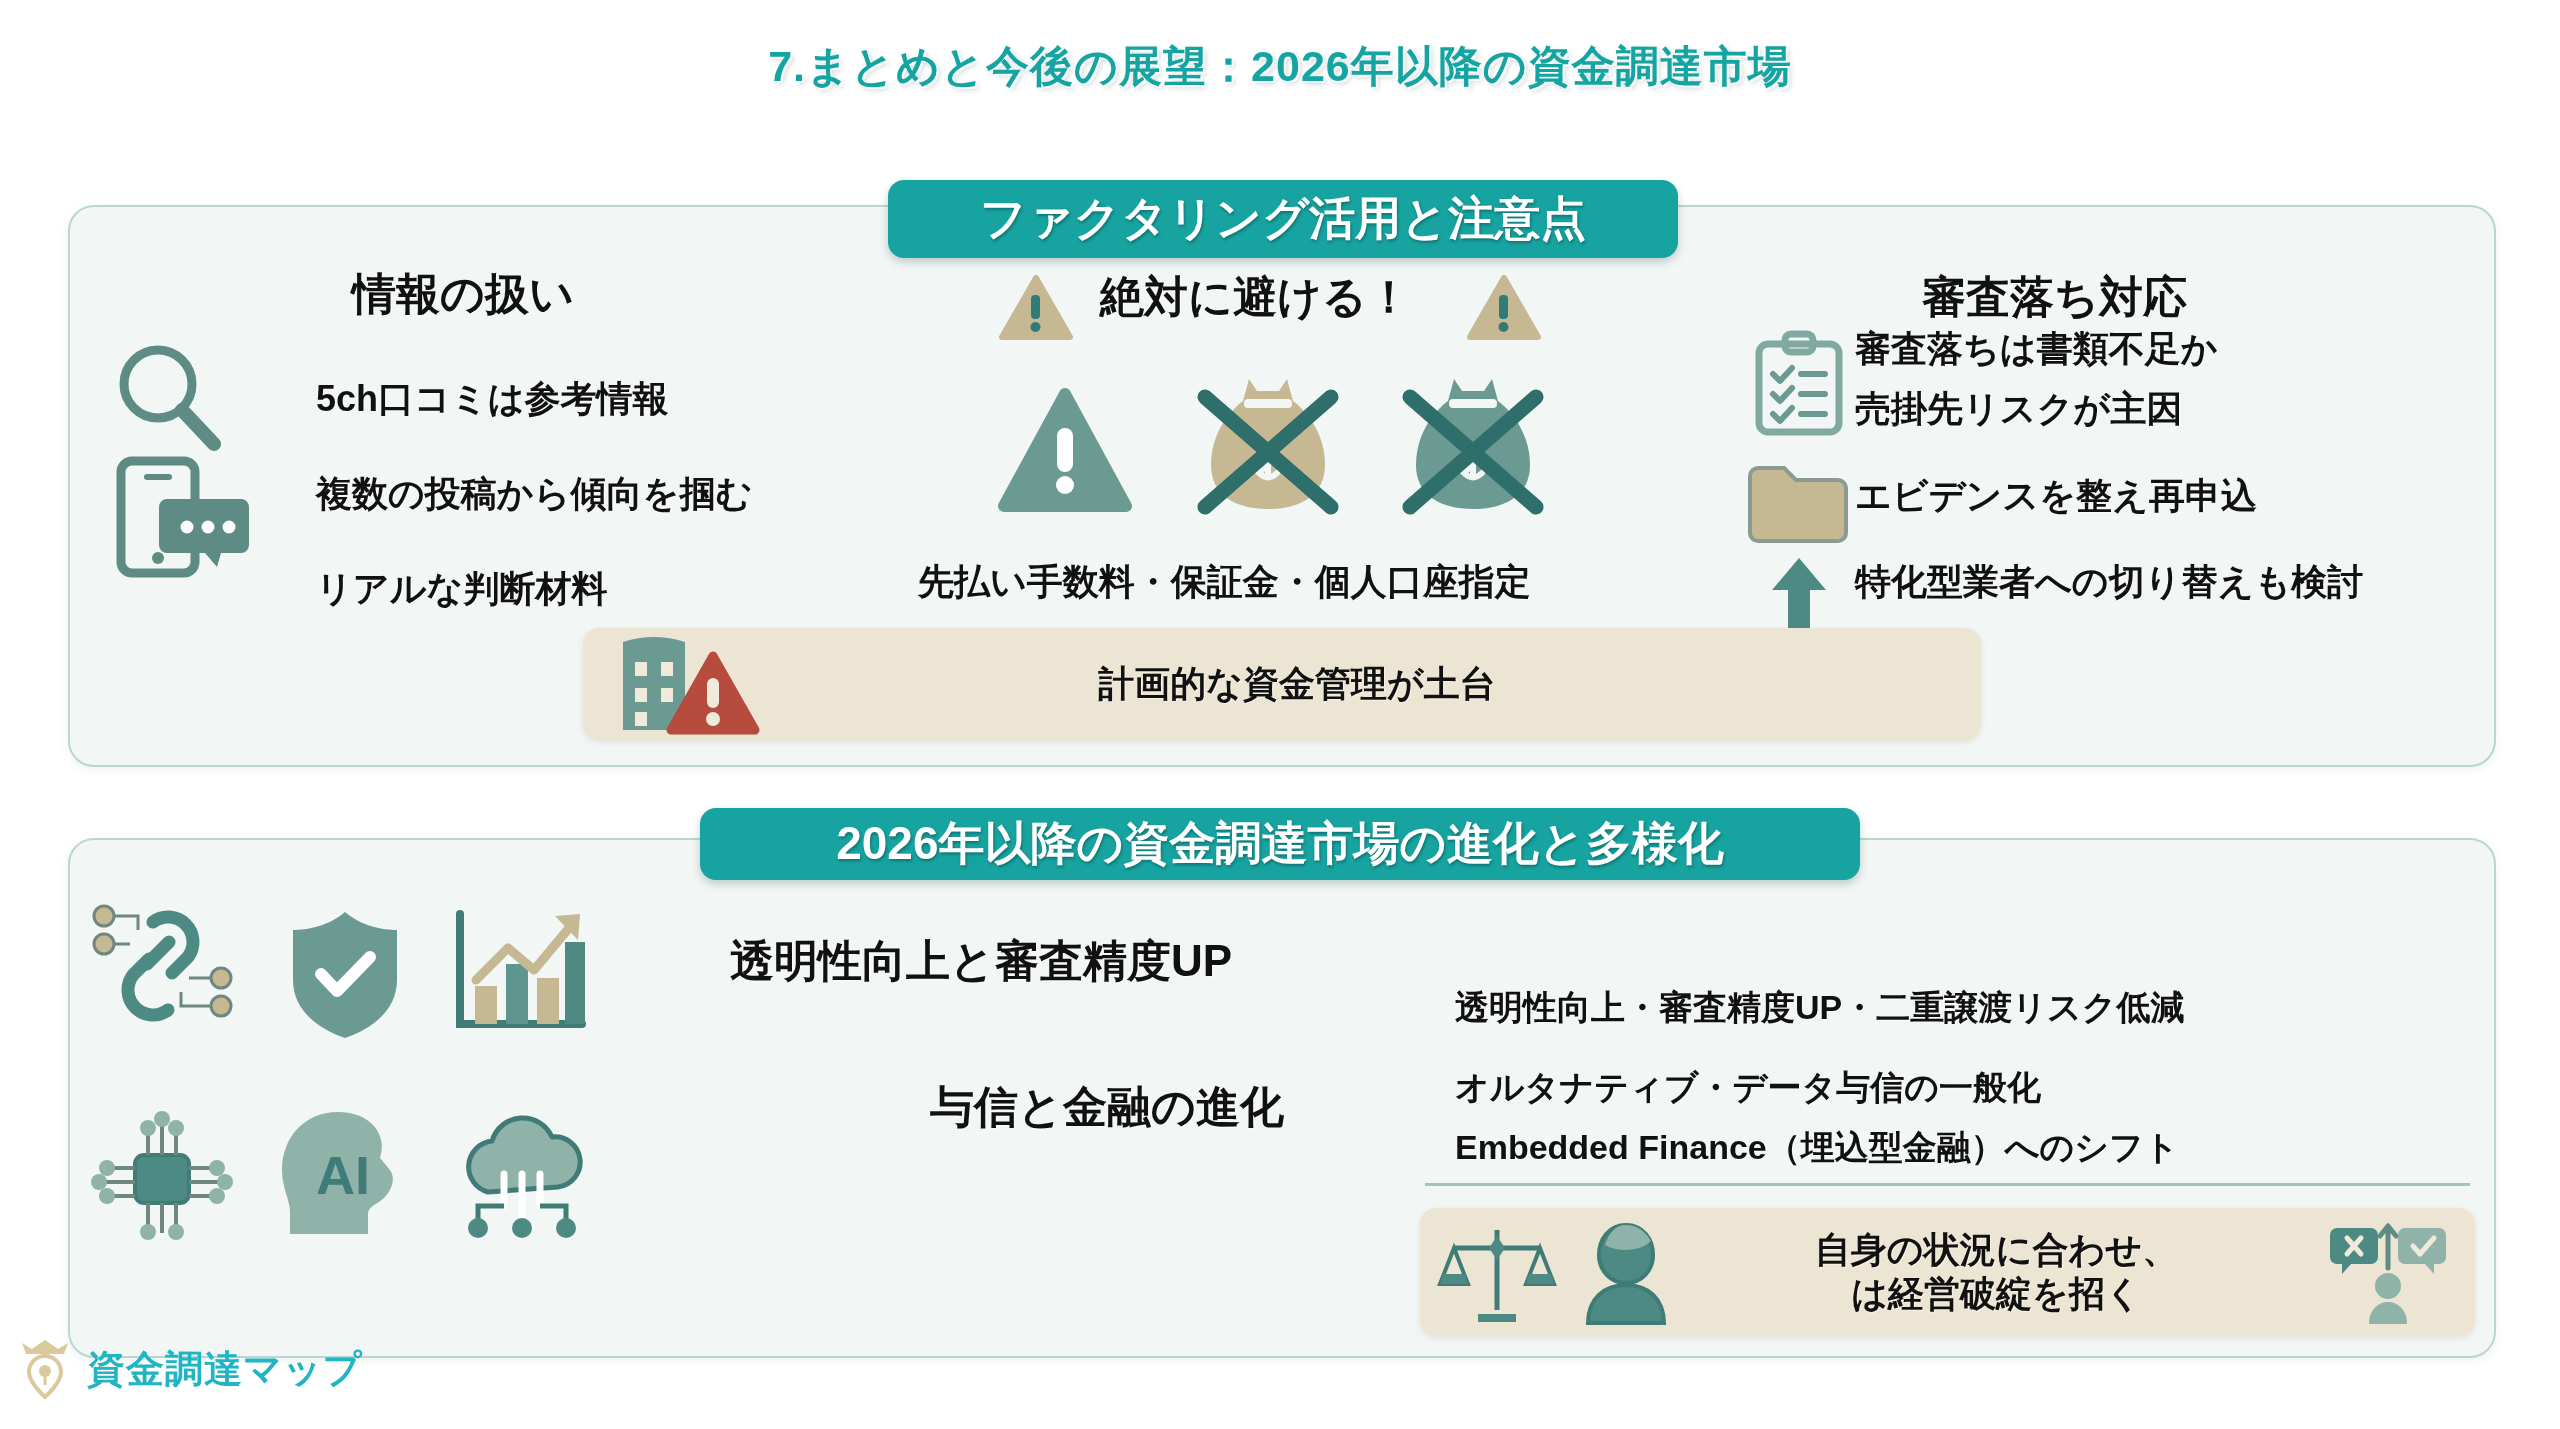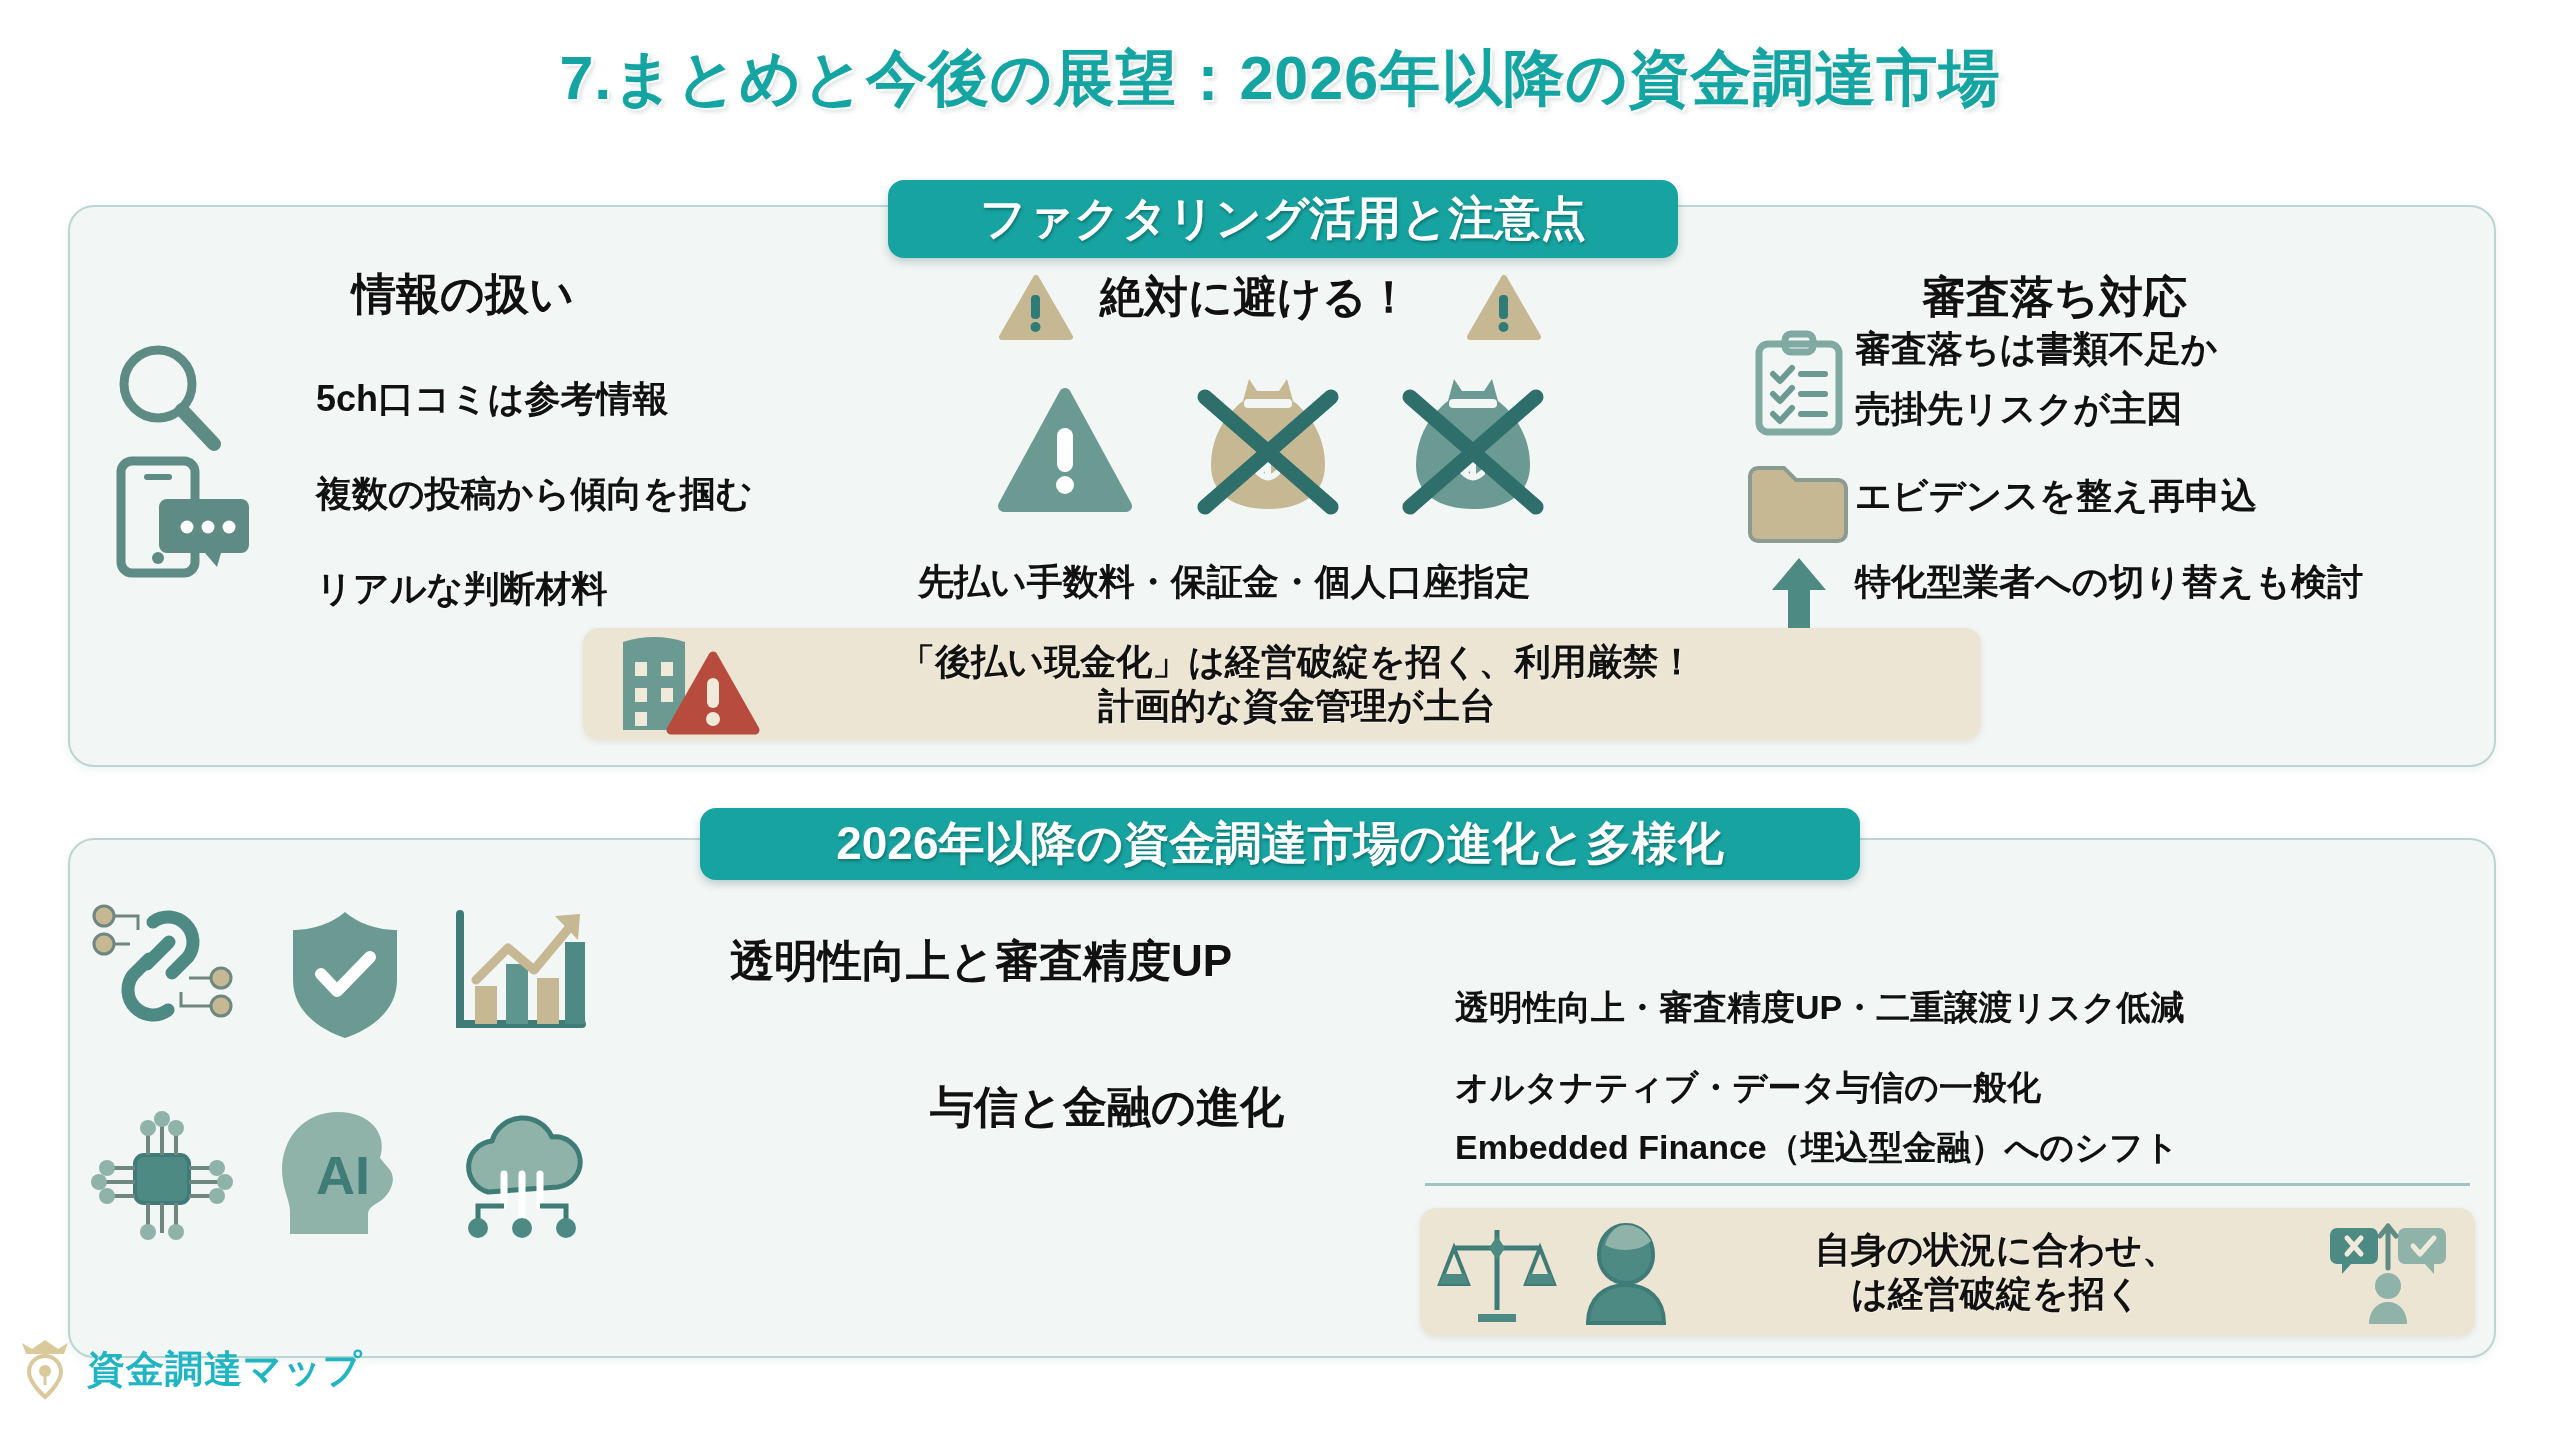--- a/index.html
+++ b/index.html
@@ -8,21 +8,21 @@
     background: #ffffff;
     font-family: "Liberation Sans", "DejaVu Sans", sans-serif;
     overflow: hidden;
   }
   .slide { position: relative; width: 2560px; height: 1429px; background:#fff; }
 
   
   .title {
     position:absolute; left:0; top:38px; width:2560px;
     text-align:center;
-    font-size:61px; font-weight:bold; letter-spacing:1px;
+    font-size:43px; font-weight:bold; letter-spacing:1px;
     color:#14A5A2;
     text-shadow: 2px 2px 0 rgba(255,255,255,.9), 3px 3px 5px rgba(80,110,110,.28);
   }
 
   
   .card {
     position:absolute;
     background:#F2F6F5;
     border:2px solid #BBD6D2;
     border-radius:26px;
@@ -218,21 +218,20 @@
         <rect x="48" y="28" width="12" height="14" fill="#F0EADA"></rect>
         <rect x="22" y="54" width="12" height="14" fill="#F0EADA"></rect>
         <rect x="48" y="54" width="12" height="14" fill="#F0EADA"></rect>
         <rect x="22" y="78" width="12" height="14" fill="#F0EADA"></rect>
         <path d="M100 22 L142 96 H58 Z" fill="#B64B3E" stroke="#B64B3E" stroke-width="9" stroke-linejoin="round"></path>
         <rect x="94" y="44" width="12" height="30" rx="6" fill="#F0EADA"></rect>
         <circle cx="100" cy="85" r="7" fill="#F0EADA"></circle>
       </svg>
     </div>
     <div class="banner-text" style="padding-right:130px;">
-      <div>「後払い現金化」は経営破綻を招く、利用厳禁！</div>
       <div>計画的な資金管理が土台</div>
     </div>
   </div>
 
   <div class="card" id="card2"></div>
   <div class="badge" id="badge2">2026年以降の資金調達市場の進化と多様化</div>
 
   <div class="ico" style="left:90px; top:900px;">
     <svg width="145" height="130" viewBox="0 0 145 130">
       <circle cx="14" cy="16" r="10" fill="#C6B893" stroke="#6E8880" stroke-width="3"></circle>

